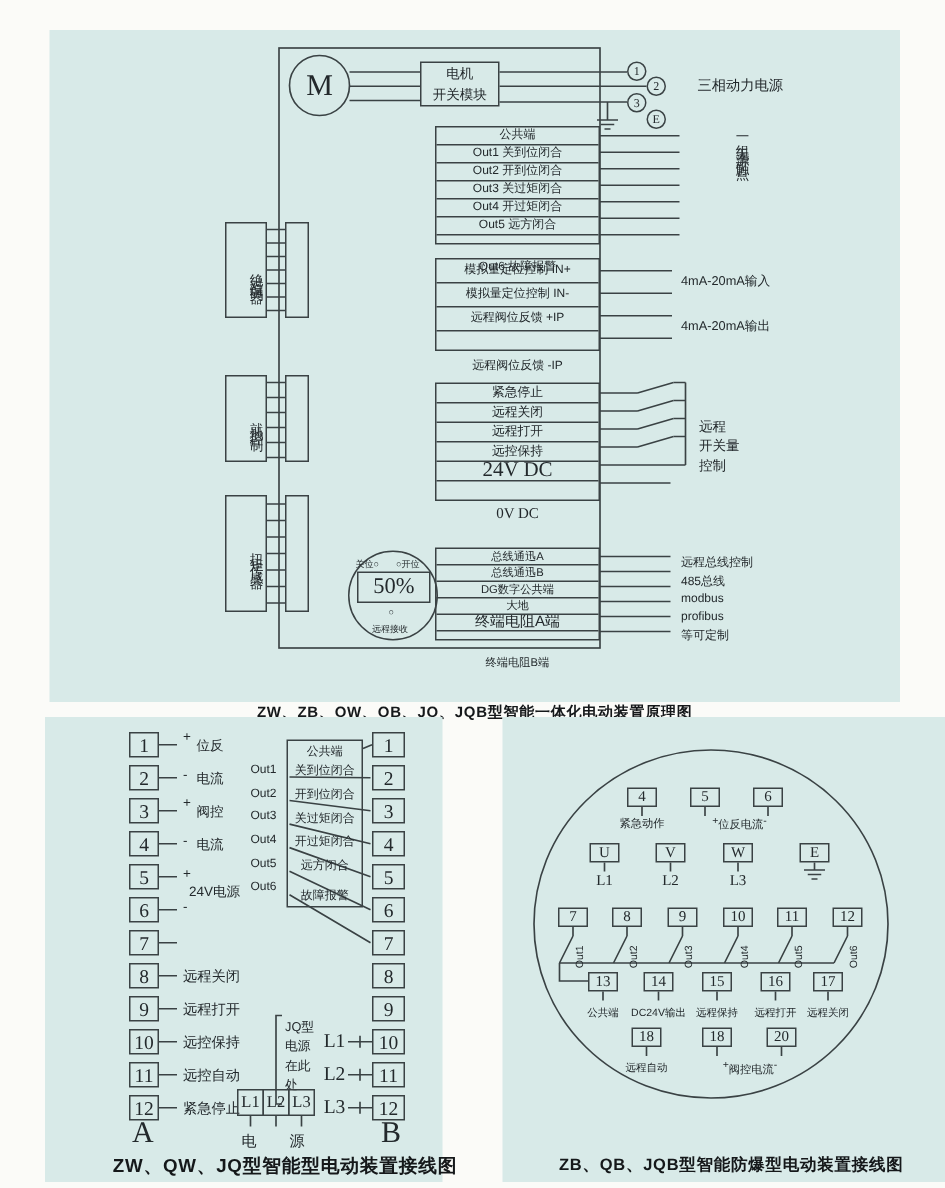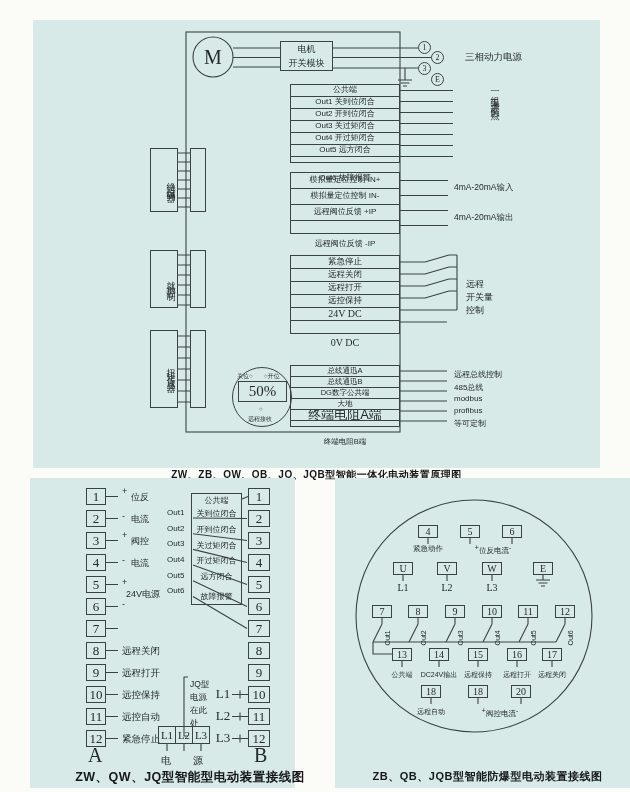--- a/index.html
+++ b/index.html
@@ -75,33 +75,33 @@
       <div class="prow" style="height:15px;font-size:8px;line-height:14px;">远程阀位反馈  -IP</div>
     </div>
     <div class="ab" style="left:421px;top:162px;font-size:8.5px;">4mA-20mA输入</div>
     <div class="ab" style="left:421px;top:192px;font-size:8.5px;">4mA-20mA输出</div>
 
     <div class="bx" style="left:257px;top:235px;width:110px;height:79px;">
       <div class="prow" style="height:12px;font-size:8.5px;line-height:11px;">紧急停止</div>
       <div class="prow" style="height:12px;font-size:8.5px;line-height:11px;">远程关闭</div>
       <div class="prow" style="height:12px;font-size:8.5px;line-height:11px;">远程打开</div>
       <div class="prow" style="height:12px;font-size:8.5px;line-height:11px;">远控保持</div>
-      <div class="prow tnum" style="height:12px;font-size:10px;line-height:11px;font-family:Liberation Serif, serif;">24V DC</div>
+      <div class="prow tnum" style="height:12px;font-size:14px;line-height:11px;font-family:Liberation Serif, serif;">24V DC</div>
       <div class="prow tnum" style="height:12px;font-size:10px;line-height:11px;">0V DC</div>
     </div>
     <div class="ab" style="left:433px;top:258px;font-size:9px;">远程</div>
     <div class="ab" style="left:433px;top:271px;font-size:9px;">开关量</div>
     <div class="ab" style="left:433px;top:284px;font-size:9px;">控制</div>
 
     <div class="bx" style="left:257px;top:345px;width:110px;height:62px;">
       <div class="prow" style="height:10px;font-size:7.5px;line-height:9px;">总线通迅A</div>
       <div class="prow" style="height:10px;font-size:7.5px;line-height:9px;">总线通迅B</div>
       <div class="prow" style="height:10px;font-size:7.5px;line-height:9px;">DG数字公共端</div>
       <div class="prow" style="height:10px;font-size:7.5px;line-height:9px;">大地</div>
-      <div class="prow" style="height:10px;font-size:13px;line-height:9px;">终端电阻A端</div>
+      <div class="prow" style="height:10px;font-size:10px;line-height:9px;">终端电阻A端</div>
       <div class="prow" style="height:10px;font-size:7.5px;line-height:9px;">终端电阻B端</div>
     </div>
     <div class="ab" style="left:421px;top:349px;font-size:8px;">远程总线控制</div>
     <div class="ab" style="left:421px;top:362px;font-size:8px;">485总线</div>
     <div class="ab" style="left:421px;top:374px;font-size:8px;">modbus</div>
     <div class="ab" style="left:421px;top:386px;font-size:8px;">profibus</div>
     <div class="ab" style="left:421px;top:398px;font-size:8px;">等可定制</div>
 
     <div class="bx vtx" style="left:117px;top:128px;width:28px;height:64px;font-size:9px;letter-spacing:3px;padding-top:4px;">绝对编码器</div>
     <div class="bx" style="left:157px;top:128px;width:16px;height:64px;"></div>

